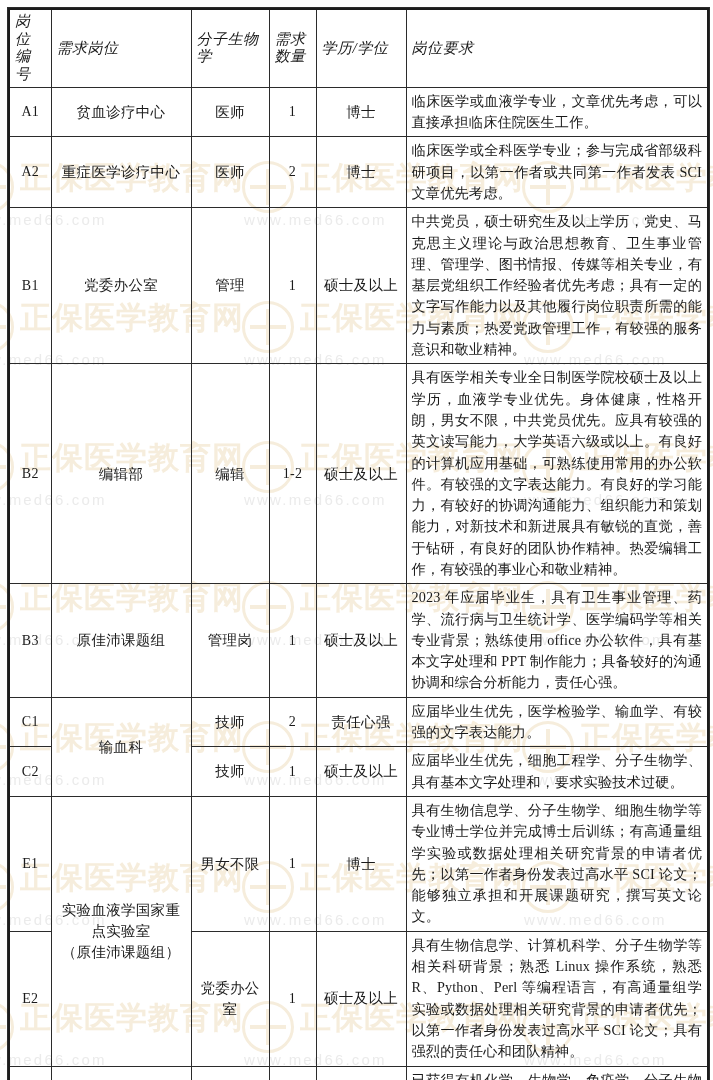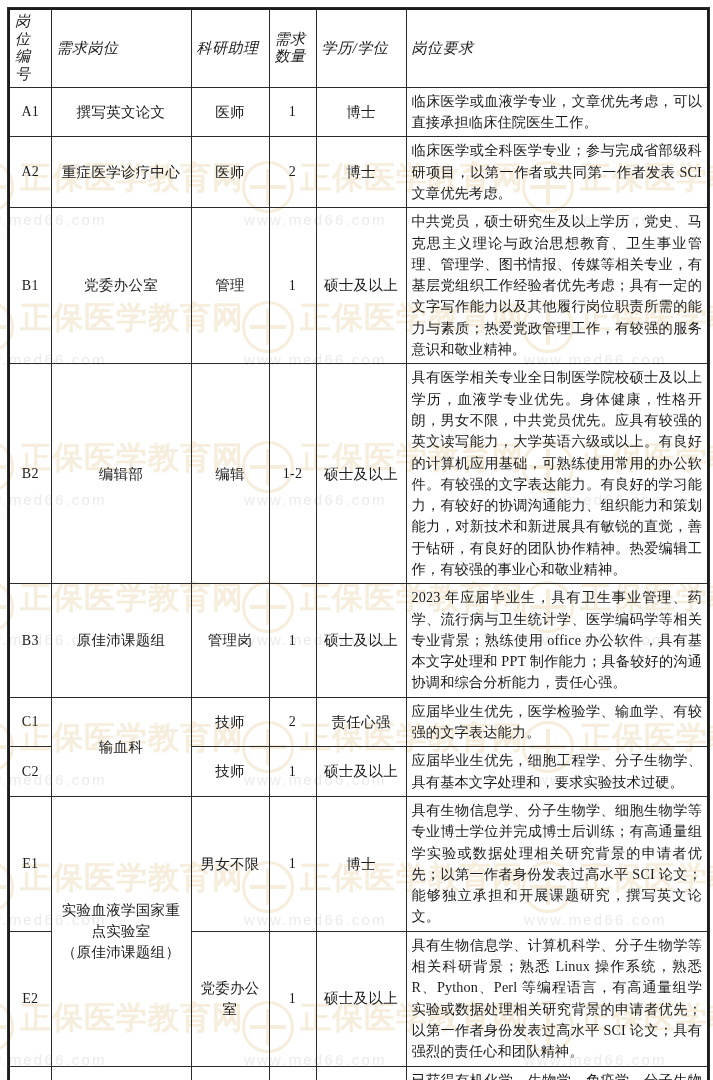--- a/index.html
+++ b/index.html
@@ -255,30 +255,30 @@
         <col class="w-dept">
         <col class="w-post">
       <col class="w-num">
         <col class="w-edu">
         <col class="w-req">
     </colgroup>
     <thead>
       <tr>
         <th class="hdr">岗位<br>编号</th>
         <th class="hdr">需求岗位</th>
-        <th class="hdr">科研助理</th>
+        <th class="hdr">分子生物学</th>
         <th class="hdr">需求<br>数量</th>
         <th class="hdr">学历/学位</th>
         <th class="hdr">岗位要求</th>
       </tr>
     </thead>
     <tbody id="tbody">
         <tr>
           <td class="c-id">A1</td>
-          <td class="c-dept">撰写英文论文</td>
+          <td class="c-dept">贫血诊疗中心</td>
           <td class="c-post">医师</td>
           <td class="c-num">1</td>
           <td class="c-edu">博士</td>
           <td class="c-req">临床医学或血液学专业，文章优先考虑，可以直接承担临床住院医生工作。</td>
         </tr>
         <tr>
           <td class="c-id">A2</td>
           <td class="c-dept">重症医学诊疗中心</td>
           <td class="c-post">医师</td>
           <td class="c-num">2</td>

